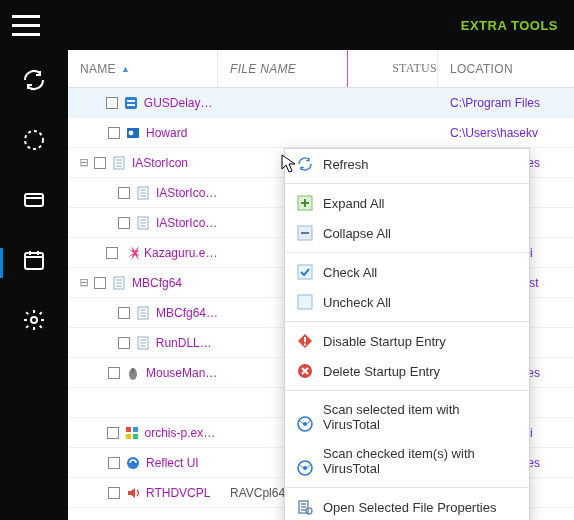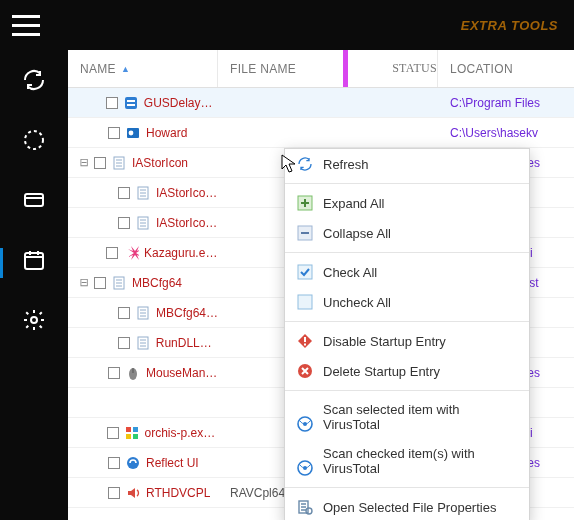--- a/index.html
+++ b/index.html
@@ -1,44 +1,44 @@
 <!DOCTYPE html>
 <html><head>
 <meta charset="utf-8">
 <style>
   * { box-sizing: border-box; margin: 0; padding: 0; }
   body { font-family: "Segoe UI", Arial, sans-serif; font-size: 12px; color: #333; background: #fff; width: 574px; height: 520px; overflow: hidden; position: relative; }
   .topbar { height: 50px; background: #0b0b0b; display: flex; align-items: center; justify-content: space-between; padding: 0 12px; }
   .hamburger { width: 36px; height: 36px; display: flex; flex-direction: column; justify-content: center; gap: 6px; cursor: pointer; }
   .hamburger span { display: block; height: 3px; background: #fff; width: 28px; }
-  .title-right { color: #a16207; font-weight: 700; letter-spacing: 0.5px; font-size: 13px; margin-right: 4px; font-style: italic; }
+  .title-right { color: #84cc16; font-weight: 700; letter-spacing: 0.5px; font-size: 13px; margin-right: 4px; }
   .shell { display: flex; height: calc(100% - 50px); }
   .sidebar { width: 68px; background: #0b0b0b; display: flex; flex-direction: column; align-items: center; padding-top: 18px; gap: 36px; }
   .side-sel { position: absolute; left: 0; top: 248px; width: 3px; height: 30px; background: #0a84d6; }
   .side-icon { width: 24px; height: 24px; color: #fff; }
   .content { flex: 1; position: relative; overflow: hidden; }
   .header-row { display: flex; height: 38px; border-bottom: 1px solid #e0e0e0; background: #fff; }
   .col { display: flex; align-items: center; color: #777; font-size: 12px; letter-spacing: 0.3px; }
   .col.name { width: 150px; padding-left: 12px; gap: 5px; border-right: 1px solid #e9e9e9; }
-  .col.file { width: 130px; padding-left: 12px; border-right: 5px solid #d946ef; }
+  .col.file { width: 130px; padding-left: 12px; border-right: 1px solid #d946ef; font-style: italic; }
   .col.status { width: 90px; justify-content: flex-end; border-right: 1px solid #e9e9e9; font-family: Liberation Serif, serif; }
   .col.loc { flex: 1; padding-left: 12px; }
   .sort-arrow { font-size: 9px; color: #4a90e2; }
   .rows { }
   .row { display: flex; align-items: center; height: 30px; border-bottom: 1px solid #f0f0f0; }
   .row.highlight { background: #eef6fd; }
   .cell-name { width: 150px; display: flex; align-items: center; padding-left: 0; gap: 5px; white-space: nowrap; overflow: hidden; }
   .cell-file { width: 130px; padding-left: 12px; color: #555; white-space: nowrap; overflow: hidden; }
   .cell-status { width: 90px; text-align: center; }
   .cell-loc { flex: 1; padding-left: 12px; color: #6d28d9; white-space: nowrap; overflow: hidden; }
   .pad { display: inline-block; }
   .tree-toggle { width: 10px; text-align: center; color: #888; font-size: 11px; display: inline-block; }
   .chk { width: 12px; height: 12px; border: 1px solid #888; flex: none; background: #fff; }
   .app-icon { width: 16px; height: 16px; flex: none; }
-  .label { color: #b91c1c; overflow: hidden; text-overflow: ellipsis; }
+  .label { color: #a21caf; overflow: hidden; text-overflow: ellipsis; }
   .status-pill { display: inline-block; padding: 3px 10px; border-radius: 3px; font-size: 11px; }
   .status-disabled { background: #fce6e6; border: 1px solid #f2c2c2; color: #b94848; }
   .ctx { position: absolute; left: 216px; top: 98px; width: 246px; background: #fff; border: 1px solid #d5d5d5; box-shadow: 0 4px 14px rgba(0,0,0,0.22); }
   .ctx-item { display: flex; align-items: flex-end; gap: 10px; padding: 7px 12px; font-size: 13px; color: #333; cursor: default; }
   .ctx-sep { height: 1px; background: #e4e4e4; margin: 4px 0; }
   .ctx-icon { width: 16px; height: 16px; flex: none; }
   .cursor-img { position: absolute; left: 213px; top: 104px; pointer-events: none; }
 </style>
 </head>
 <body>

